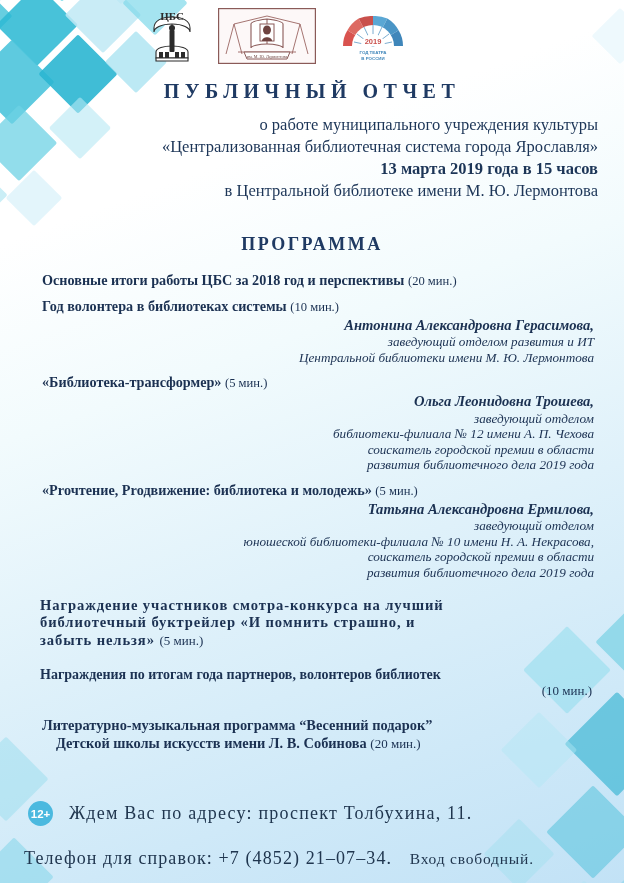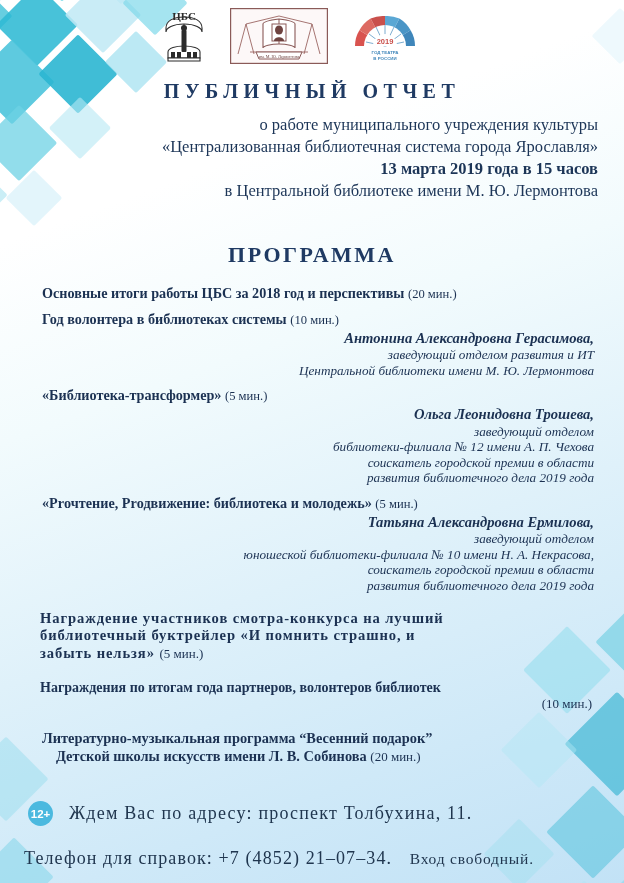--- a/index.html
+++ b/index.html
@@ -25,21 +25,21 @@
     transform:rotate(45deg);
     border-radius:2px;
   }
   .deco-tl { left:-70px; top:-60px; width:330px; height:330px; }
   .deco-bl { left:-60px; bottom:-70px; width:300px; height:300px; }
   .deco-br { right:-70px; bottom:-60px; width:330px; height:340px; }
   .deco-tr { right:-60px; top:-70px; width:200px; height:210px; }
 
   
   .logos {
-    position:absolute; top:8px; left:12px; width:556px;
+    position:absolute; top:8px; left:0; width:556px;
     display:flex; justify-content:center; align-items:flex-start; gap:22px;
     z-index:5;
   }
   .logo { display:block; }
 
   
   .content {
     position:relative; z-index:4;
     padding:0 26px;
   }
@@ -58,24 +58,24 @@
     color:#1c3557;
     font-size:16.5px;
     line-height:1.33;
     margin-top:11px;
   }
   .subtitle .b { font-weight:bold; }
 
   .program-title {
     text-align:center;
     font-weight:bold;
-    font-size:22px;
+    font-size:18px;
     letter-spacing:2.5px;
     color:#1f3a63;
-    margin-top:40px;
+    margin-top:32px;
   }
 
   .prog-list { margin-top:17px; }
   .item { margin-bottom:9px; }
   .item-head {
     font-weight:bold;
     font-size:14.2px;
     color:#1b3152;
     line-height:1.2;
     padding-left:16px;

